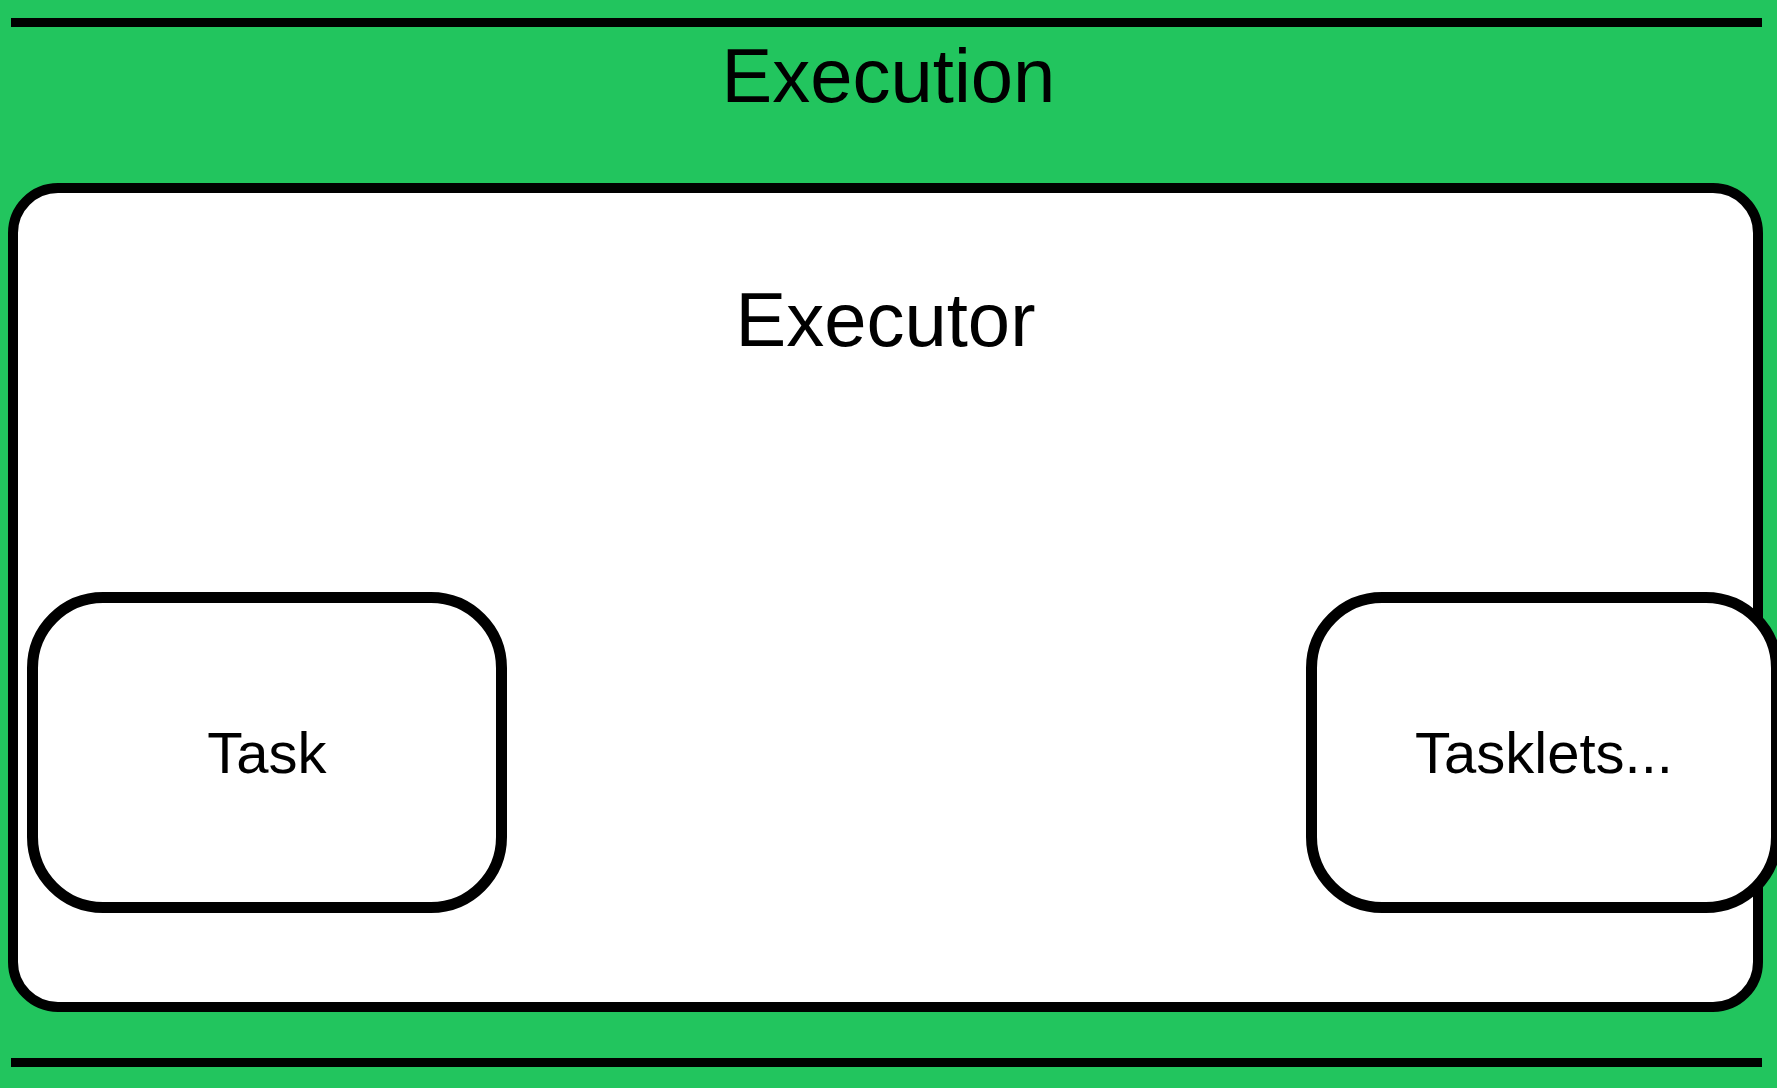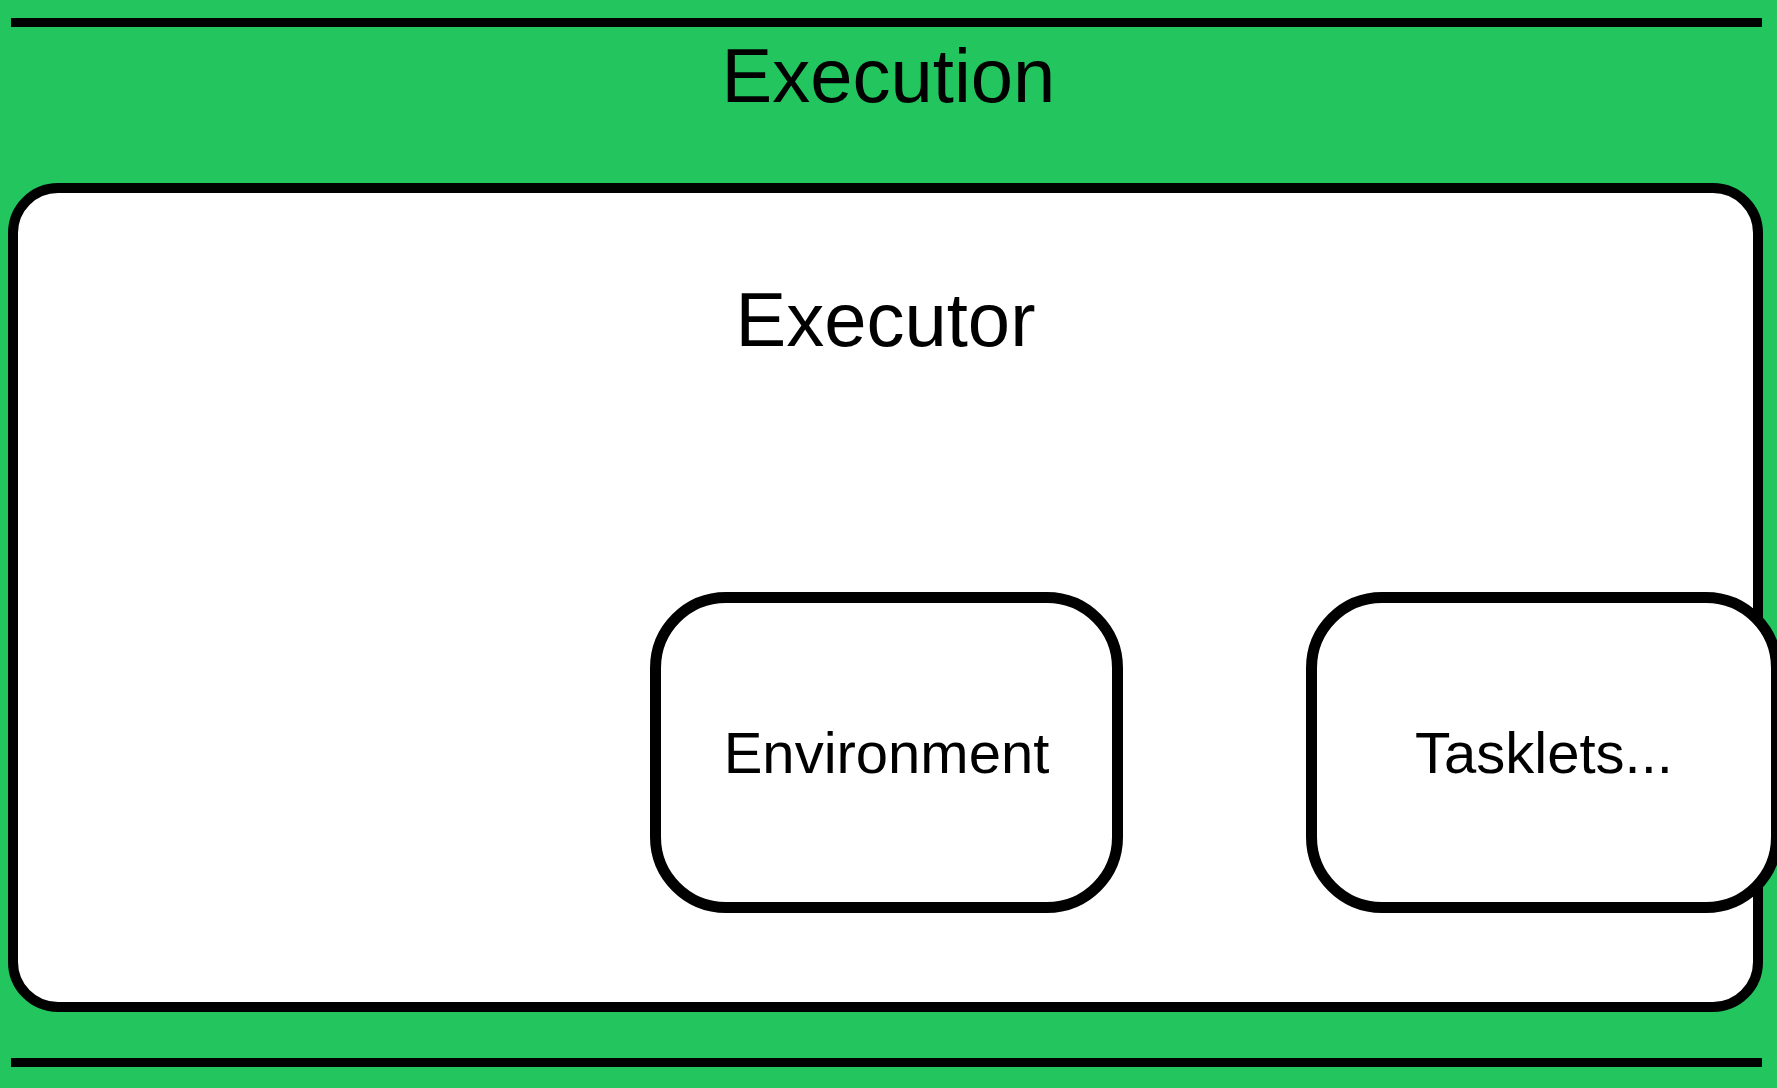--- a/index.html
+++ b/index.html
@@ -82,24 +82,24 @@
 <div class="canvas">
 
   <div class="rule rule-top"></div>
 
   <div class="page-title">Execution</div>
 
   <div class="executor-box">
 
     <div class="executor-title">Executor</div>
 
+    <div class="child-box box-task">
+      <span>Task</span>
+    </div>
 
-    <div class="child-box box-environment">
-      <span>Environment</span>
-    </div>
 
     <div class="child-box box-tasklets">
       <span>Tasklets...</span>
     </div>
 
   </div>
 
   <div class="rule rule-bottom"></div>
 
 </div>

